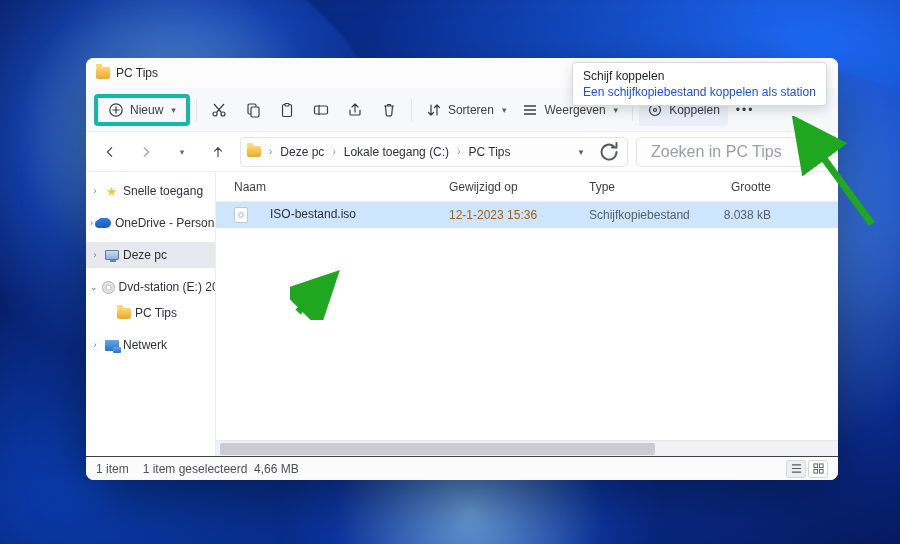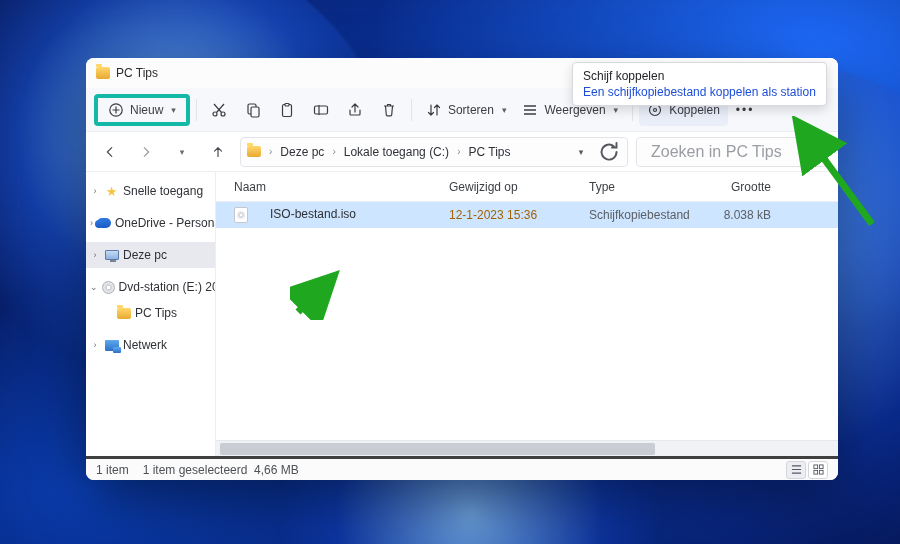--- a/index.html
+++ b/index.html
@@ -94,21 +94,21 @@
   .row .cell.mod{width:140px;color:#a16207;}
   .row .cell.type{width:130px;color:#5b5e64;}
   .row .cell.size{width:90px;text-align:right;color:#5b5e64;padding-right:30px;}
   .iso-ico{width:14px;height:16px;background:#fff;border:1px solid #c4c7cd;border-radius:2px;position:relative;}
   .iso-ico:after{content:"";position:absolute;left:2px;top:3px;width:8px;height:8px;border-radius:50%;background:radial-gradient(circle,#fff 25%,#d4d7dc 27%,#eceef1 70%);}
 
   .filler{flex:1;}
   .hscroll{height:16px;background:#f1f2f5;border-top:1px solid #e5e7ec;display:flex;align-items:center;margin:0 0 0 0;}
   .hscroll .thumb{height:12px;width:70%;margin-left:4px;background:#c9ccd2;border-radius:2px;}
 
-  .status{height:24px;border-top:3px solid #404040;display:flex;align-items:center;padding:0 10px;gap:14px;color:#4d5055;background:#fbfbfc;font-size:11px;}
+  .status{height:24px;border-top:1px solid #404040;display:flex;align-items:center;padding:0 10px;gap:14px;color:#4d5055;background:#fbfbfc;font-size:11px;}
   .status .spacer{flex:1;}
   .view-sw{display:flex;gap:2px;}
   .view-sw .vbtn{width:20px;height:18px;border:1px solid #d4d6db;border-radius:3px;display:flex;align-items:center;justify-content:center;cursor:pointer;background:#fff;}
   .view-sw .vbtn.active{background:#eceef3;}
   .view-sw svg{width:11px;height:11px;}
 
   .tooltip{position:absolute;left:572px;top:62px;background:#fff;border:1px solid #d7d9df;border-radius:4px;
     padding:6px 10px;box-shadow:0 4px 12px rgba(0,0,0,.15);z-index:20;}
   .tooltip .tt-title{color:#232427;margin-bottom:2px;}
   .tooltip .tt-desc{color:#1d4ed8;}

